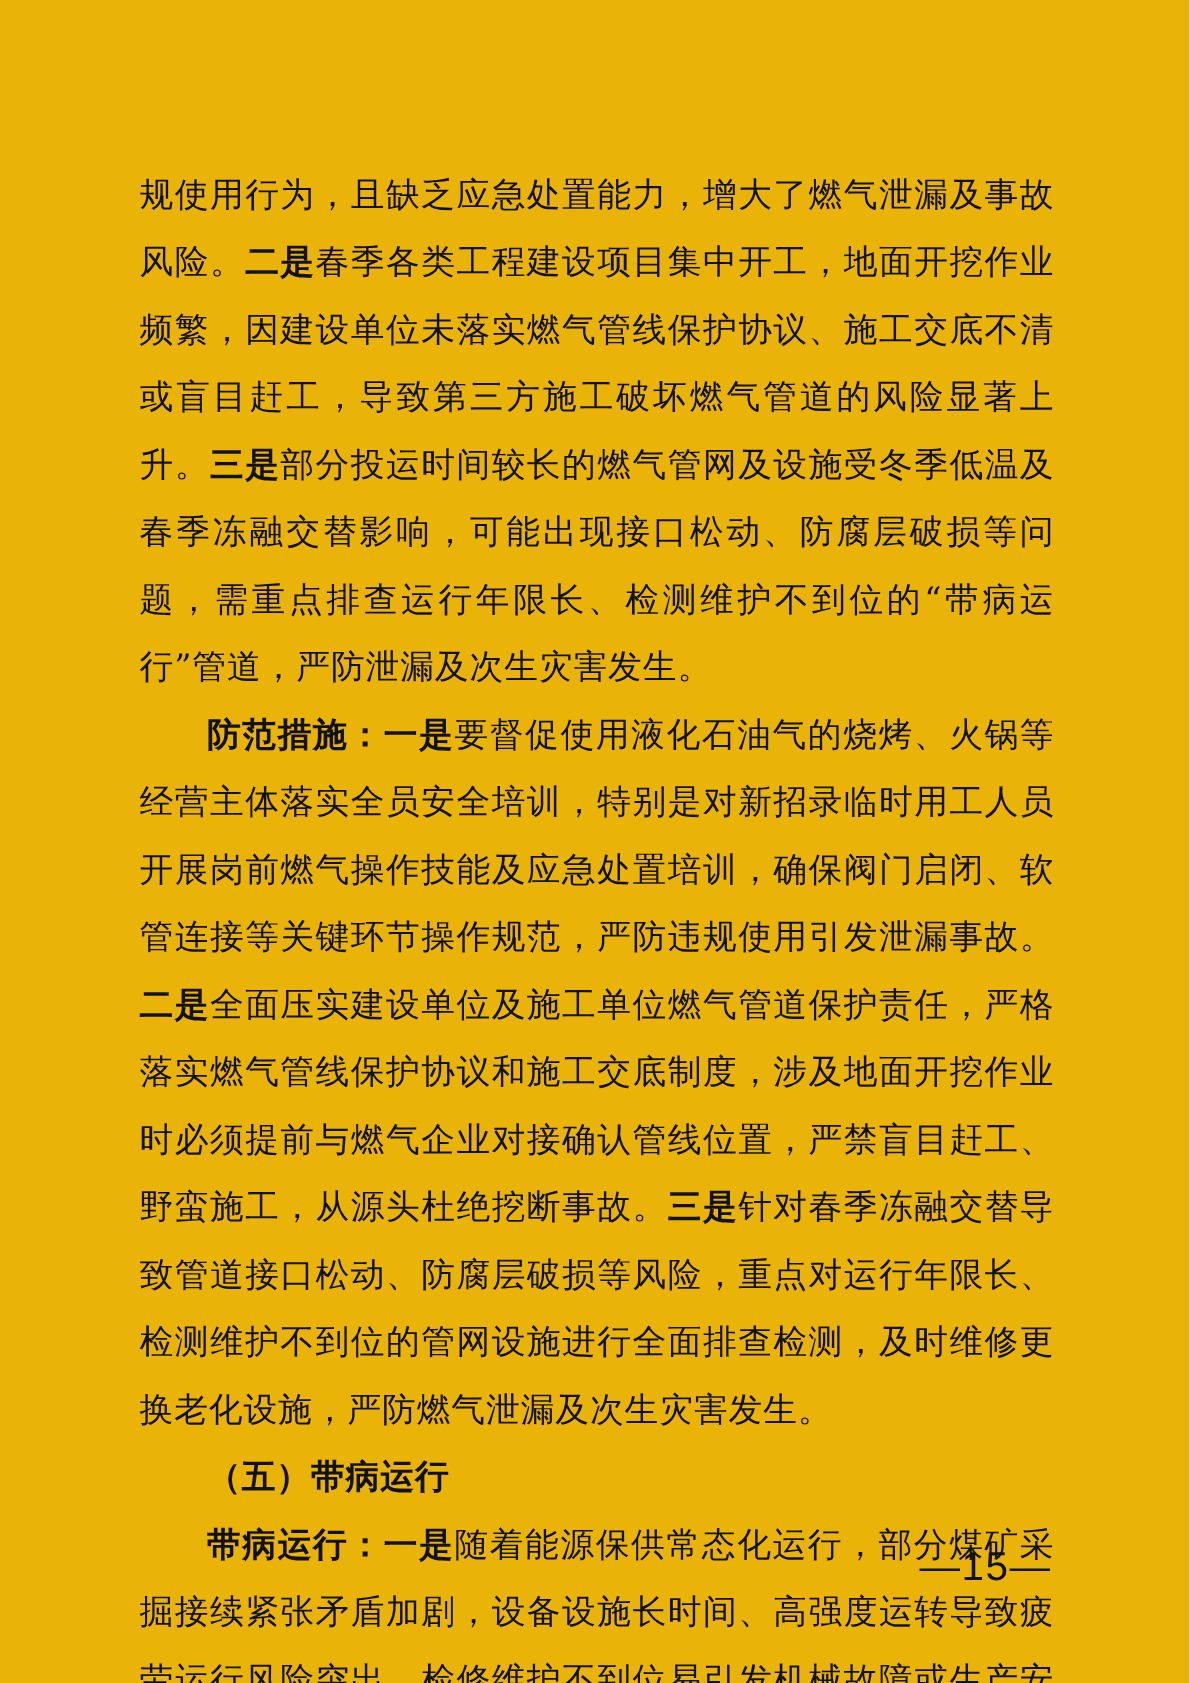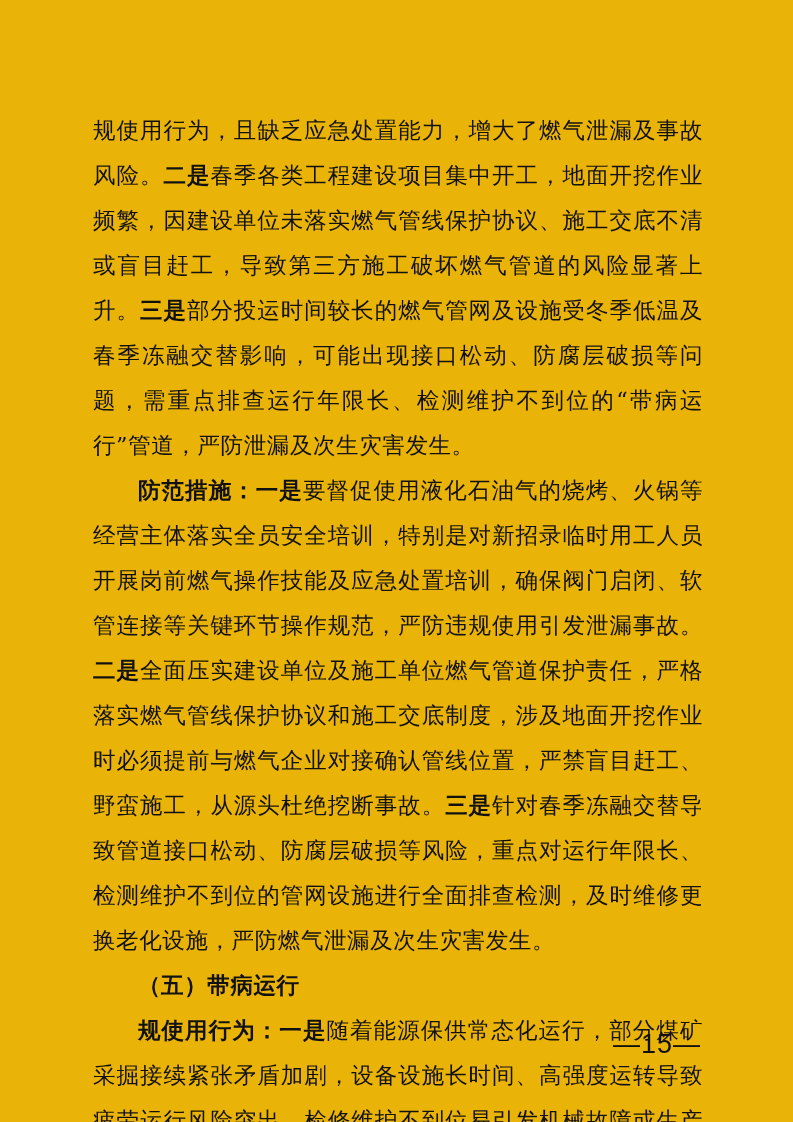--- a/index.html
+++ b/index.html
@@ -48,16 +48,16 @@
   }
 </style>
 </head>
 <body>
 
 <div class="page">
   <div class="content">
     <p class="para" id="b1"><span>规使用行为，且缺乏应急处置能力，增大了燃气泄漏及事故风险。</span><span class="b">二是</span><span>春季各类工程建设项目集中开工，地面开挖作业频繁，因建设单位未落实燃气管线保护协议、施工交底不清或盲目赶工，导致第三方施工破坏燃气管道的风险显著上升。</span><span class="b">三是</span><span>部分投运时间较长的燃气管网及设施受冬季低温及春季冻融交替影响，可能出现接口松动、防腐层破损等问题，需重点排查运行年限长、检测维护不到位的“带病运行”管道，严防泄漏及次生灾害发生。</span></p>
     <p class="para indent" id="b2"><span class="b">防范措施：一是</span><span>要督促使用液化石油气的烧烤、火锅等经营主体落实全员安全培训，特别是对新招录临时用工人员开展岗前燃气操作技能及应急处置培训，确保阀门启闭、软管连接等关键环节操作规范，严防违规使用引发泄漏事故。</span><span class="b">二是</span><span>全面压实建设单位及施工单位燃气管道保护责任，严格落实燃气管线保护协议和施工交底制度，涉及地面开挖作业时必须提前与燃气企业对接确认管线位置，严禁盲目赶工、野蛮施工，从源头杜绝挖断事故。</span><span class="b">三是</span><span>针对春季冻融交替导致管道接口松动、防腐层破损等风险，重点对运行年限长、检测维护不到位的管网设施进行全面排查检测，及时维修更换老化设施，严防燃气泄漏及次生灾害发生。</span></p>
     <p class="para indent" id="b3"><span class="b">（五）带病运行</span></p>
-    <p class="para indent" id="b4"><span class="b">规使用行为：一是</span><span>随着能源保供常态化运行，部分煤矿采掘接续紧张矛盾加剧，设备设施长时间、高强度运转导致疲劳运行风险突出，检修维护不到位易引发机械故障或生产安全事故，事故风险持续积聚。</span></p>
+    <p class="para indent" id="b4"><span class="b">带病运行：一是</span><span>随着能源保供常态化运行，部分煤矿采掘接续紧张矛盾加剧，设备设施长时间、高强度运转导致疲劳运行风险突出，检修维护不到位易引发机械故障或生产安全事故，事故风险持续积聚。</span></p>
   </div>
   <div class="footer">—15—</div>
 </div>
 
 </body></html>

